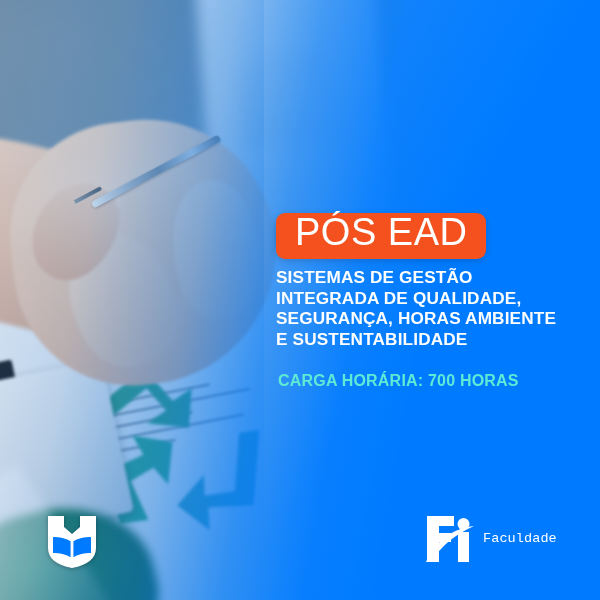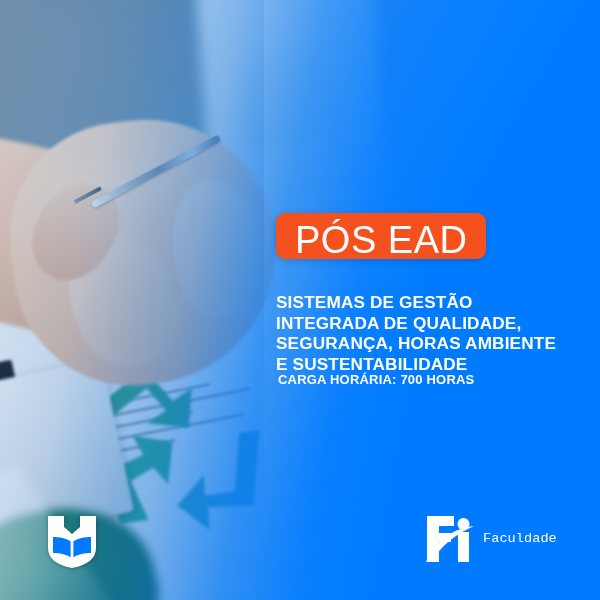--- a/index.html
+++ b/index.html
@@ -177,48 +177,48 @@
     background:linear-gradient(120deg,rgba(255,255,255,.10) 0%,rgba(255,255,255,0) 48%);
   }
 
   
   .content{position:absolute;inset:0;}
 
   .badge{
     position:absolute;left:276px;top:213px;
     height:46px;
     padding:0 19px;
-    display:flex;align-items:flex-end;
+    display:flex;align-items:flex-start;
     background:#F4511E;
     border-radius:9px;
     box-shadow:0 2px 7px rgba(0,0,0,.17);
   }
   .badge span{
     color:#ffffff;
     font-size:38px;
     font-weight:400;
     letter-spacing:.5px;
     line-height:1;
     white-space:nowrap;
   }
 
   .headline{
-    position:absolute;left:276px;top:292px;width:300px;
+    position:absolute;left:276px;top:267px;width:300px;
     color:#fff;
     font-size:17.2px;
     font-weight:bold;
     line-height:20.5px;
     letter-spacing:.15px;
   }
   .headline div{white-space:nowrap;}
 
   .hours{
     position:absolute;left:278px;top:372px;
-    color:#ffffff;
-    font-size:13px;
+    color:#5eead4;
+    font-size:16px;
     font-weight:bold;
     letter-spacing:.2px;
     white-space:nowrap;
   }
 
   
   .emblem{position:absolute;left:44px;top:512px;width:56px;height:58px;}
   .emblem svg{width:100%;height:100%;display:block;
     filter:drop-shadow(0 1px 2px rgba(0,0,0,.28));}
 

